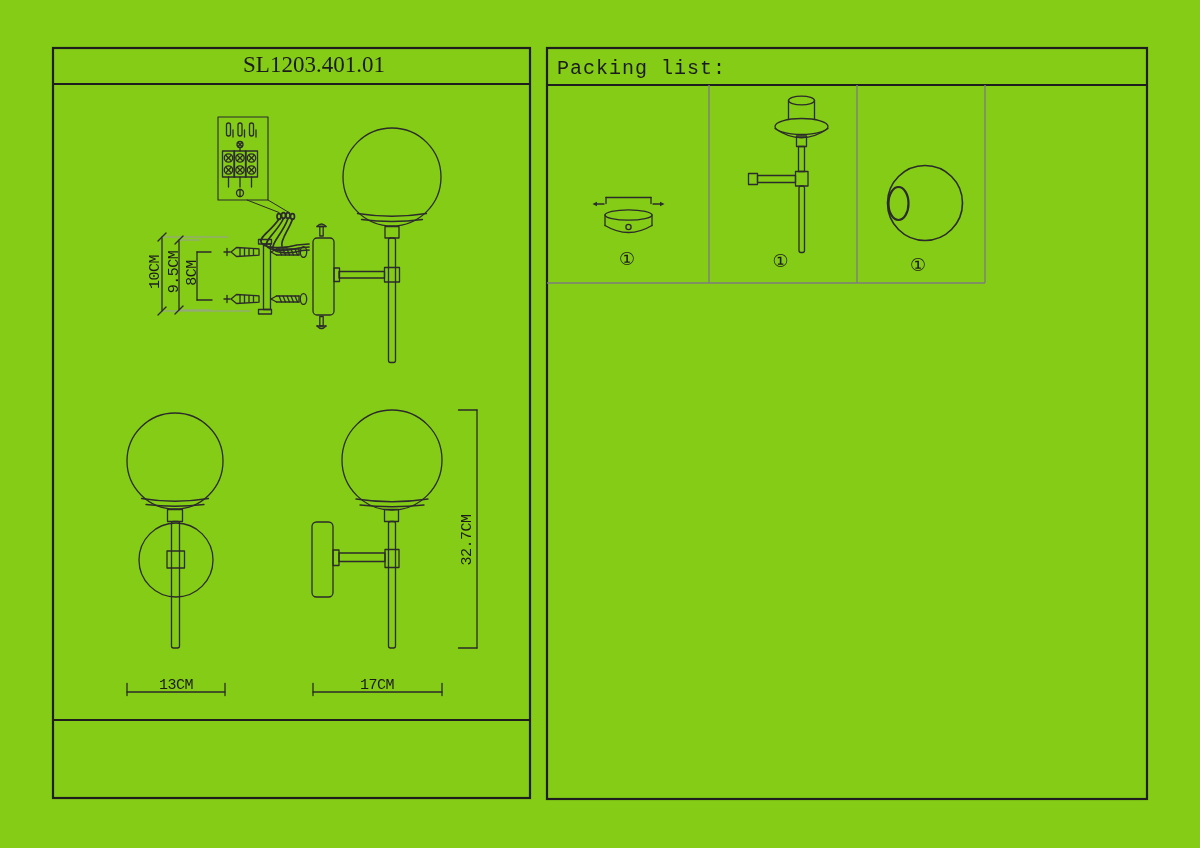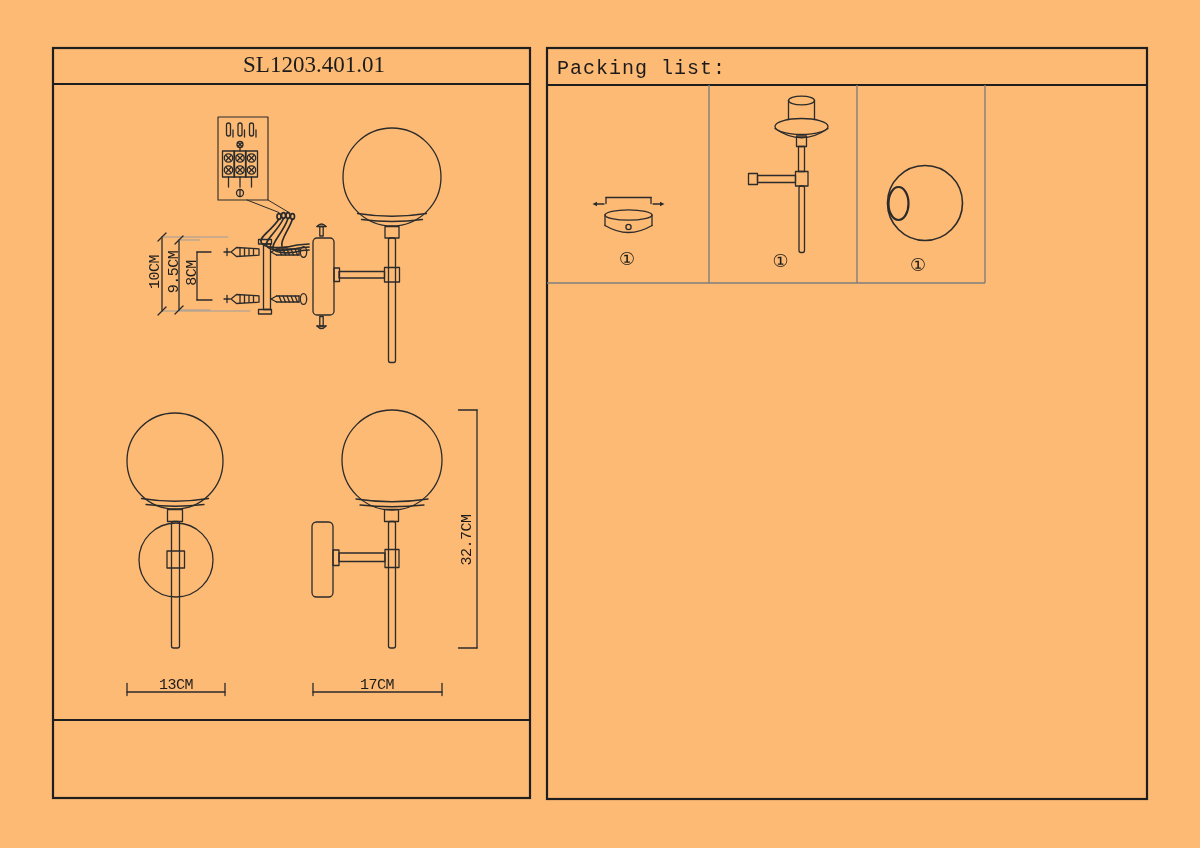--- a/index.html
+++ b/index.html
@@ -1,16 +1,16 @@
 <!DOCTYPE html>
 <html><head>
 <meta charset="utf-8">
 <style>
   html,body{margin:0;padding:0;background:#ffffff;}
-  .stage{position:relative;width:1200px;height:848px;background:#fdba74;overflow:hidden;
+  .stage{position:relative;width:1200px;height:848px;background:#84cc16;overflow:hidden;
          font-family:"Liberation Sans",sans-serif;}
   .stage svg{position:absolute;left:0;top:0;}
   
   .ln{fill:none;stroke:#2b2b2b;stroke-width:1.3;stroke-linecap:round;stroke-linejoin:round;}
   .frame{fill:none;stroke:#1e1e1e;stroke-width:2.2;}
   .sep{fill:none;stroke:#1e1e1e;stroke-width:2;}
   .grid{fill:none;stroke:#7e7e7e;stroke-width:1.4;}
   .ext{stroke:#9c9c9c;stroke-width:1;}
   .thk{stroke-width:1.7;}
   .fillhead{fill:#2b2b2b;stroke:none;}

